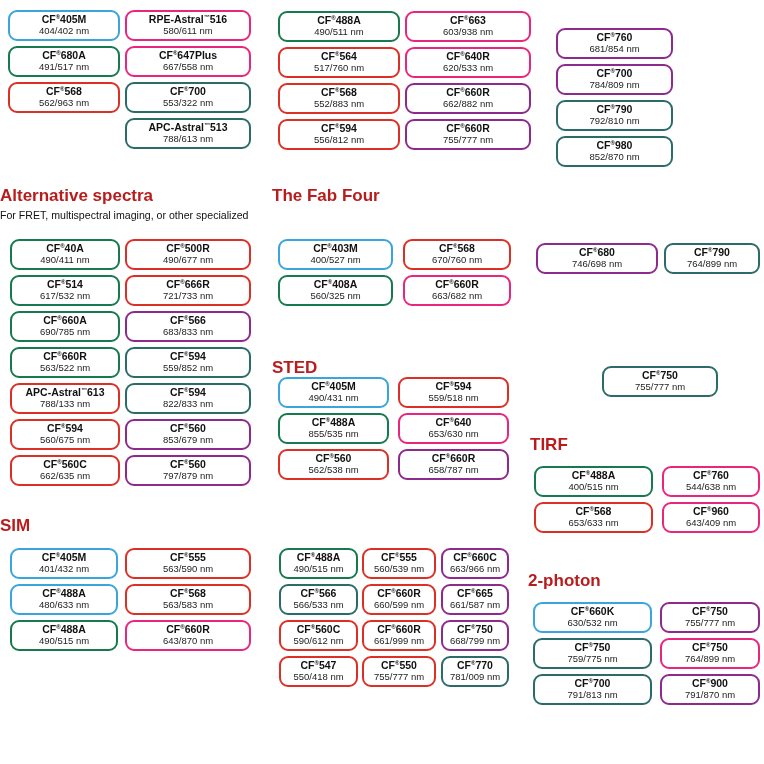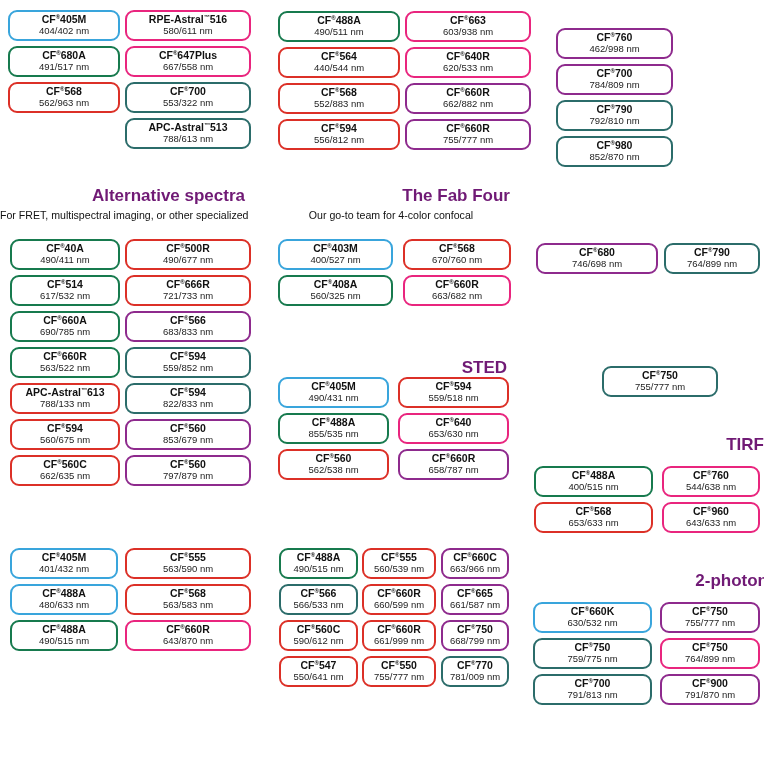--- a/index.html
+++ b/index.html
@@ -10,21 +10,21 @@
   .group { position:absolute; display:flex; flex-direction:column; gap:5px; }
   .pill {
     box-sizing:border-box; height:31px; width:100%;
     border:2px solid #888; border-radius:9px; background:#fff;
     display:flex; flex-direction:column; align-items:center; justify-content:center;
     line-height:1.12; padding:1px 2px;
   }
   .pill-name { font-weight:bold; font-size:10.5px; white-space:nowrap; color:#111; }
   .pill-name sup { font-size:6px; line-height:0; }
   .pill-value { font-size:9.5px; color:#222; white-space:nowrap; }
-  .sec-title { position:absolute; font-weight:bold; font-size:17px; text-align:right; line-height:1.22; color:#701a75; }
+  .sec-title { position:absolute; font-weight:bold; font-size:17px; text-align:left; line-height:1.22; color:#b91c1c; }
   .sec-sub { position:absolute; font-size:10.6px; text-align:center; white-space:nowrap; color:#111; }
 </style>
 </head>
 <body>
 
 <div class="canvas">
 
   <div class="group" style="left:8px;   top:10px; width:112px">
       <div class="pill" style="border-color: rgb(57, 165, 220);">
         <div class="pill-name">CF<sup>®</sup>405M</div>
@@ -57,21 +57,21 @@
         <div class="pill-value">788/613 nm</div>
       </div>
     </div>
   <div class="group" style="left:278px; top:11px; width:122px">
       <div class="pill" style="border-color: rgb(23, 122, 78);">
         <div class="pill-name">CF<sup>®</sup>488A</div>
         <div class="pill-value">490/511 nm</div>
       </div>
       <div class="pill" style="border-color: rgb(220, 48, 39);">
         <div class="pill-name">CF<sup>®</sup>564</div>
-        <div class="pill-value">440/544 nm</div>
+        <div class="pill-value">517/760 nm</div>
       </div>
       <div class="pill" style="border-color: rgb(220, 48, 39);">
         <div class="pill-name">CF<sup>®</sup>568</div>
         <div class="pill-value">552/883 nm</div>
       </div>
       <div class="pill" style="border-color: rgb(220, 48, 39);">
         <div class="pill-name">CF<sup>®</sup>594</div>
         <div class="pill-value">556/812 nm</div>
       </div>
     </div>
@@ -89,21 +89,21 @@
         <div class="pill-value">662/882 nm</div>
       </div>
       <div class="pill" style="border-color: rgb(142, 42, 141);">
         <div class="pill-name">CF<sup>®</sup>660R</div>
         <div class="pill-value">755/777 nm</div>
       </div>
     </div>
   <div class="group" style="left:556px; top:28px; width:117px">
       <div class="pill" style="border-color: rgb(142, 42, 141);">
         <div class="pill-name">CF<sup>®</sup>760</div>
-        <div class="pill-value">462/998 nm</div>
+        <div class="pill-value">681/854 nm</div>
       </div>
       <div class="pill" style="border-color: rgb(142, 42, 141);">
         <div class="pill-name">CF<sup>®</sup>700</div>
         <div class="pill-value">784/809 nm</div>
       </div>
       <div class="pill" style="border-color: rgb(43, 108, 106);">
         <div class="pill-name">CF<sup>®</sup>790</div>
         <div class="pill-value">792/810 nm</div>
       </div>
       <div class="pill" style="border-color: rgb(43, 108, 106);">
@@ -169,21 +169,20 @@
         <div class="pill-name">CF<sup>®</sup>560</div>
         <div class="pill-value">853/679 nm</div>
       </div>
       <div class="pill" style="border-color: rgb(142, 42, 141);">
         <div class="pill-name">CF<sup>®</sup>560</div>
         <div class="pill-value">797/879 nm</div>
       </div>
     </div>
 
   <div class="sec-title" style="left:272px; top:186px; width:238px">The Fab Four</div>
-  <div class="sec-sub" style="left:272px; top:209px; width:238px">Our go-to team for 4-color confocal</div>
   <div class="group" style="left:278px; top:239px; width:115px">
       <div class="pill" style="border-color: rgb(57, 165, 220);">
         <div class="pill-name">CF<sup>®</sup>403M</div>
         <div class="pill-value">400/527 nm</div>
       </div>
       <div class="pill" style="border-color: rgb(23, 122, 78);">
         <div class="pill-name">CF<sup>®</sup>408A</div>
         <div class="pill-value">560/325 nm</div>
       </div>
     </div>
@@ -221,20 +220,21 @@
       <div class="pill" style="border-color: rgb(233, 37, 126);">
         <div class="pill-name">CF<sup>®</sup>640</div>
         <div class="pill-value">653/630 nm</div>
       </div>
       <div class="pill" style="border-color: rgb(142, 42, 141);">
         <div class="pill-name">CF<sup>®</sup>660R</div>
         <div class="pill-value">658/787 nm</div>
       </div>
     </div>
 
+  <div class="sec-title" style="left:0; top:516px; width:245px">SIM</div>
   <div class="group" style="left:10px;  top:548px; width:108px">
       <div class="pill" style="border-color: rgb(57, 165, 220);">
         <div class="pill-name">CF<sup>®</sup>405M</div>
         <div class="pill-value">401/432 nm</div>
       </div>
       <div class="pill" style="border-color: rgb(57, 165, 220);">
         <div class="pill-name">CF<sup>®</sup>488A</div>
         <div class="pill-value">480/633 nm</div>
       </div>
       <div class="pill" style="border-color: rgb(23, 122, 78);">
@@ -265,21 +265,21 @@
       <div class="pill" style="border-color: rgb(43, 108, 106);">
         <div class="pill-name">CF<sup>®</sup>566</div>
         <div class="pill-value">566/533 nm</div>
       </div>
       <div class="pill" style="border-color: rgb(220, 48, 39);">
         <div class="pill-name">CF<sup>®</sup>560C</div>
         <div class="pill-value">590/612 nm</div>
       </div>
       <div class="pill" style="border-color: rgb(220, 48, 39);">
         <div class="pill-name">CF<sup>®</sup>547</div>
-        <div class="pill-value">550/641 nm</div>
+        <div class="pill-value">550/418 nm</div>
       </div>
     </div>
   <div class="group" style="left:362px; top:548px; width:74px">
       <div class="pill" style="border-color: rgb(220, 48, 39);">
         <div class="pill-name">CF<sup>®</sup>555</div>
         <div class="pill-value">560/539 nm</div>
       </div>
       <div class="pill" style="border-color: rgb(220, 48, 39);">
         <div class="pill-name">CF<sup>®</sup>660R</div>
         <div class="pill-value">660/599 nm</div>
@@ -343,21 +343,21 @@
         <div class="pill-value">653/633 nm</div>
       </div>
     </div>
   <div class="group" style="left:662px; top:466px; width:98px">
       <div class="pill" style="border-color: rgb(233, 37, 126);">
         <div class="pill-name">CF<sup>®</sup>760</div>
         <div class="pill-value">544/638 nm</div>
       </div>
       <div class="pill" style="border-color: rgb(233, 37, 126);">
         <div class="pill-name">CF<sup>®</sup>960</div>
-        <div class="pill-value">643/633 nm</div>
+        <div class="pill-value">643/409 nm</div>
       </div>
     </div>
 
   <div class="sec-title" style="left:528px; top:571px; width:240px">2-photon</div>
   <div class="group" style="left:533px; top:602px; width:119px">
       <div class="pill" style="border-color: rgb(57, 165, 220);">
         <div class="pill-name">CF<sup>®</sup>660K</div>
         <div class="pill-value">630/532 nm</div>
       </div>
       <div class="pill" style="border-color: rgb(43, 108, 106);">

